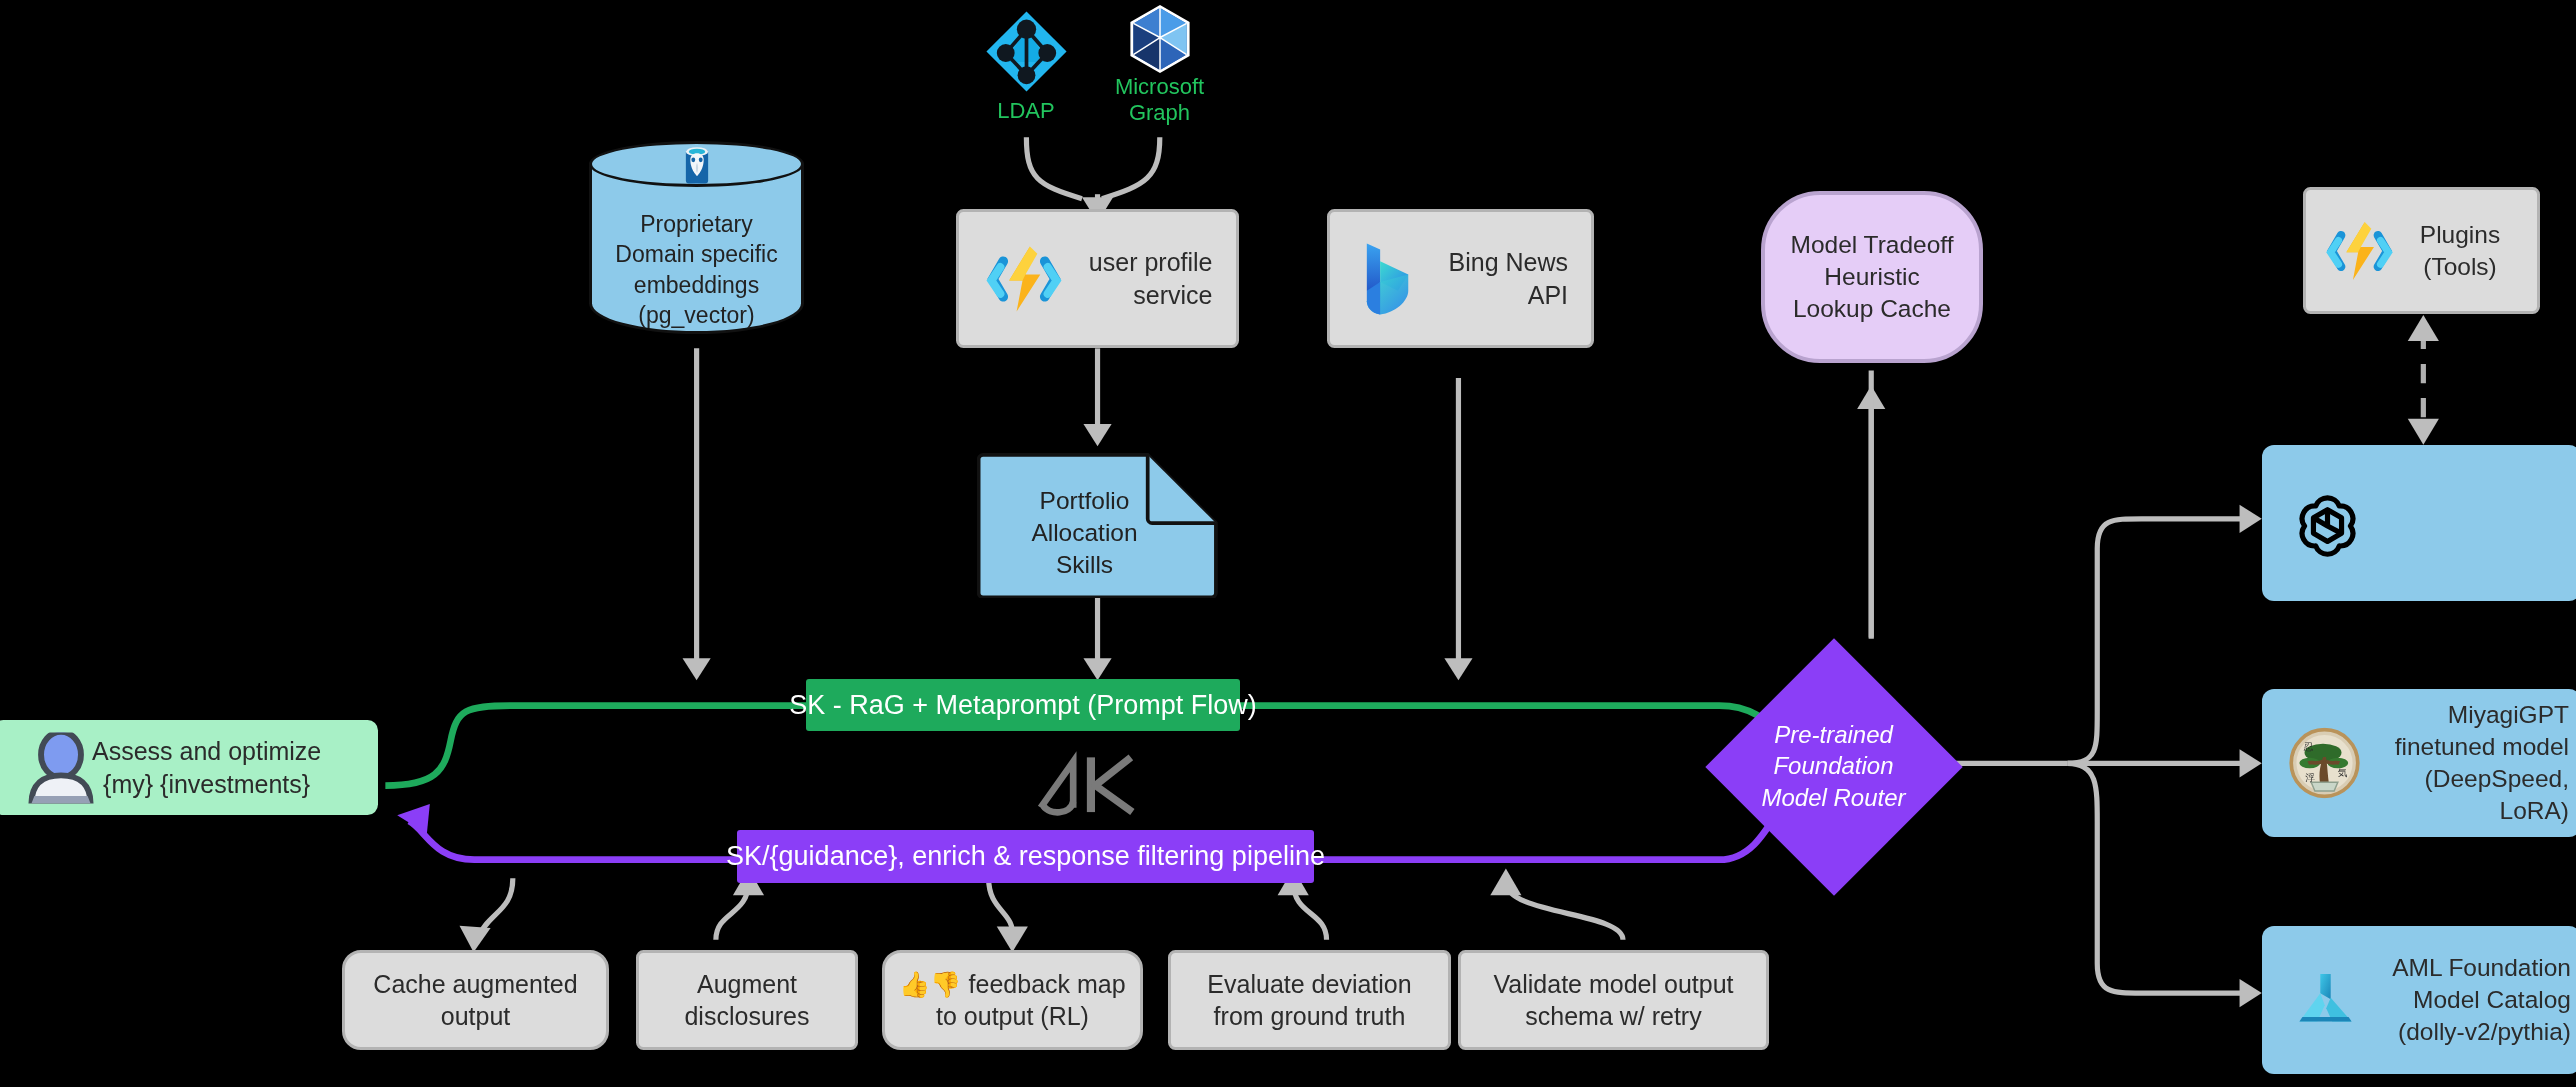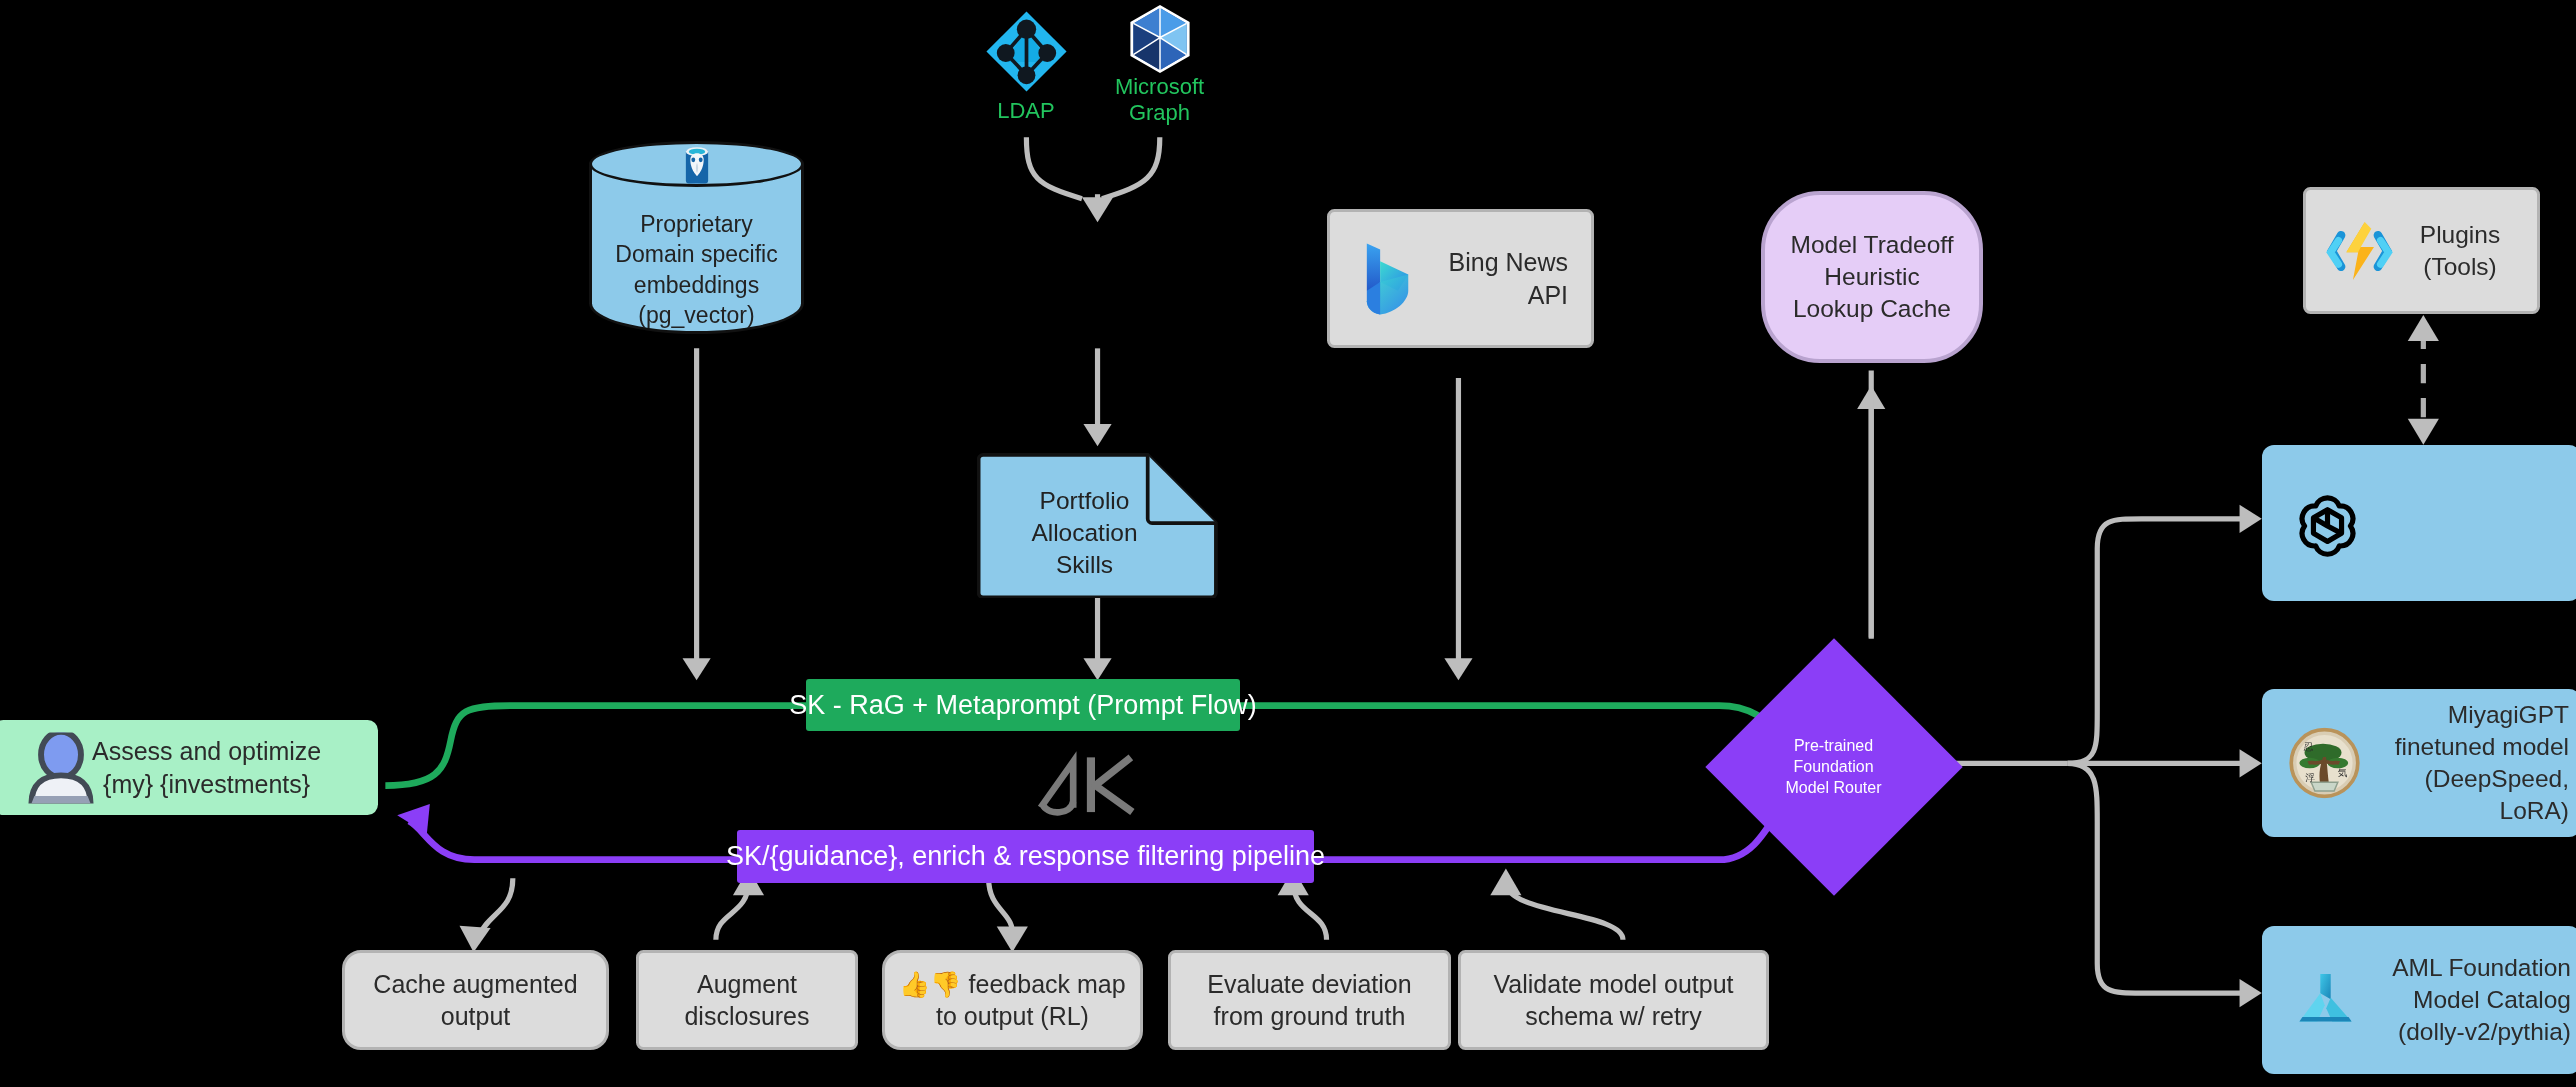--- a/index.html
+++ b/index.html
@@ -166,20 +166,34 @@
         <ellipse cx="38" cy="20" rx="2.6" ry="3.2" fill="#1565a8"></ellipse>
         <path d="M33,24 c-2,4 -2,10 0,14 c2,-4 2,-10 0,-14z" fill="#c9d8e4"></path>
       </svg>
     </div>
     <div class="ctext nd-label" style="font-size:23px;">Proprietary
 Domain specific
 embeddings
 (pg_vector)</div>
   </div>
 
+  <div class="node grey grey-s" style="left:956px;top:209px;width:283px;height:139px;">
+    <span class="icon-left">
+      <svg width="80" height="80" viewBox="0 0 108 108">
+        <path d="M26,30 L12,54 L26,78" stroke="#1a94d8" stroke-width="13" fill="none" stroke-linecap="round"></path>
+        <path d="M22,38 L10,56 L22,74" stroke="#50d0f5" stroke-width="11" fill="none" stroke-linecap="round"></path>
+        <path d="M82,30 L96,54 L82,78" stroke="#1a94d8" stroke-width="13" fill="none" stroke-linecap="round"></path>
+        <path d="M86,38 L98,56 L86,74" stroke="#50d0f5" stroke-width="11" fill="none" stroke-linecap="round"></path>
+        <path d="M62,10 L34,56 L52,56 L44,98 L76,48 L56,48 Z" fill="#fbb31b"></path>
+        <path d="M62,10 L34,56 L52,56 L56,48 L56,48 L72,20 Z" fill="#fdd23d"></path>
+      </svg>
+    </span>
+    <span class="nd-label txt-right" style="font-size:25px;text-align:right;width:148px;">user profile
+service</span>
+  </div>
 
   <div class="node grey grey-s" style="left:1327px;top:209px;width:267px;height:139px;">
     <span class="icon-left">
       <svg width="71" height="80" viewBox="0 0 96 108">
         <defs>
           <linearGradient id="bg1" x1="0" y1="0" x2="0" y2="1">
             <stop offset="0" stop-color="#3aa3f0"></stop>
               <stop offset="1" stop-color="#1f4fc4"></stop>
           </linearGradient>
           <linearGradient id="bg2" x1="0" y1="0" x2="1" y2="1">
@@ -258,21 +272,21 @@
   </div>
 
   <div class="node pink-node" style="left:1761px;top:191px;width:222px;height:172px;">
     <span class="nd-label" style="font-size:24.5px;">Model Tradeoff
 Heuristic
 Lookup Cache</span>
   </div>
 
   <div class="diamond" style="left:1704px;top:637px;width:259px;height:259px;">
     <div class="sq"></div>
-    <div class="dtext nd-label" style="font-size:16px;">Pre-trained
+    <div class="dtext nd-label" style="font-size:24px;font-style:italic;">Pre-trained
 Foundation
 Model Router</div>
   </div>
 
   <div class="node grey grey-s" style="left:2303px;top:187px;width:237px;height:127px;">
     <span class="icon-left" style="left:18px;">
       <svg width="71" height="71" viewBox="0 0 108 108">
         <path d="M26,30 L12,54 L26,78" stroke="#1a94d8" stroke-width="13" fill="none" stroke-linecap="round"></path>
         <path d="M22,38 L10,56 L22,74" stroke="#50d0f5" stroke-width="11" fill="none" stroke-linecap="round"></path>
         <path d="M82,30 L96,54 L82,78" stroke="#1a94d8" stroke-width="13" fill="none" stroke-linecap="round"></path>

